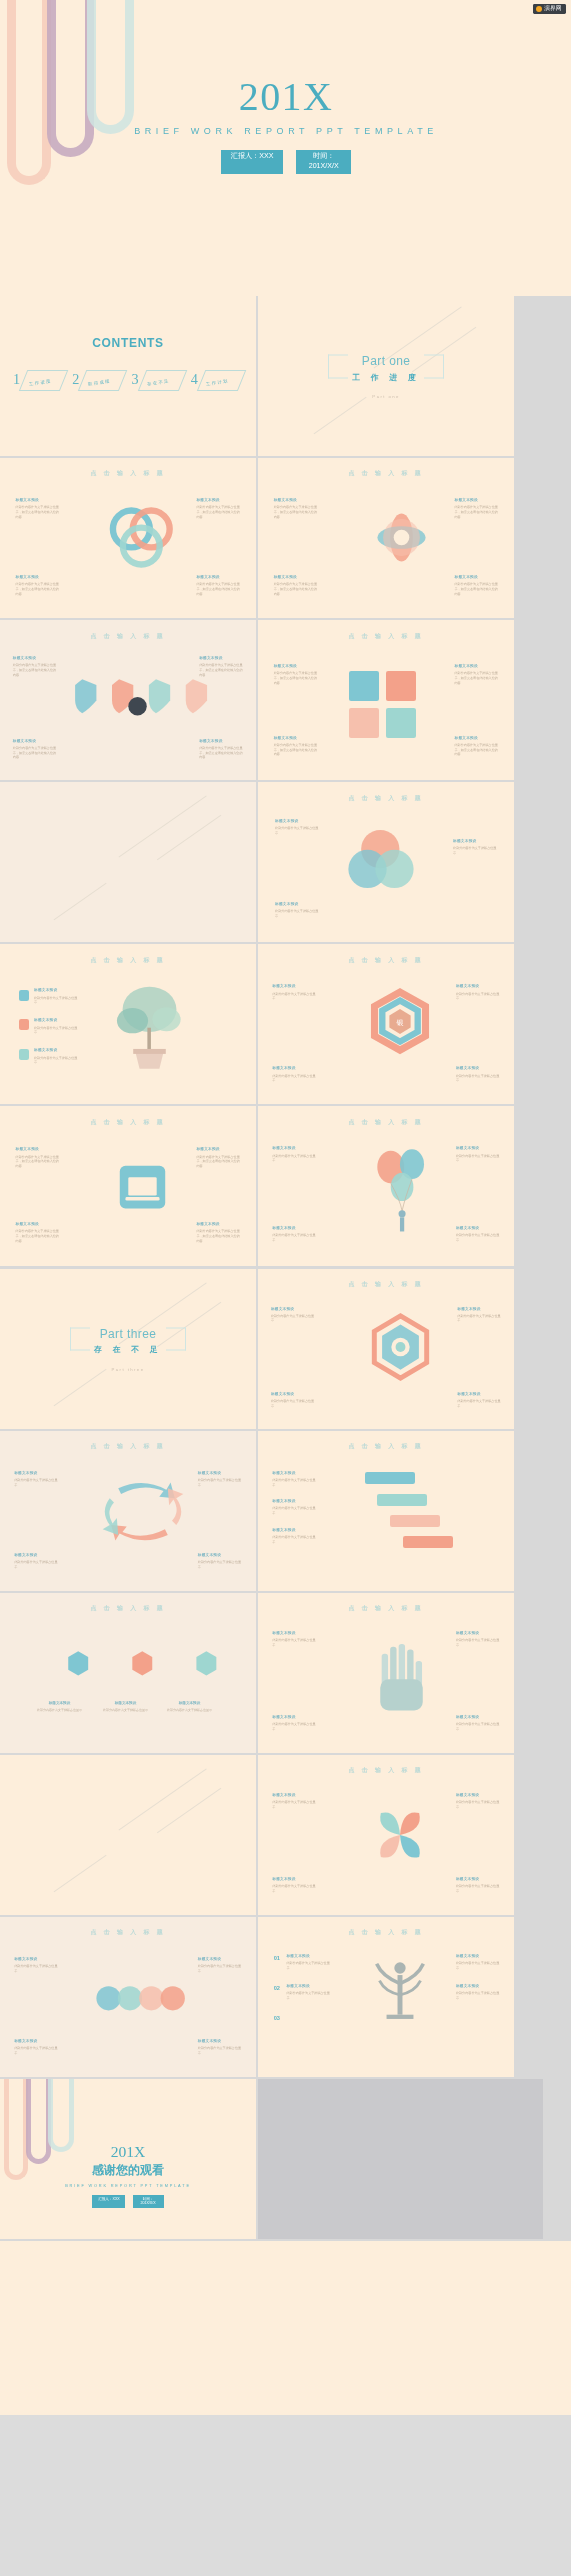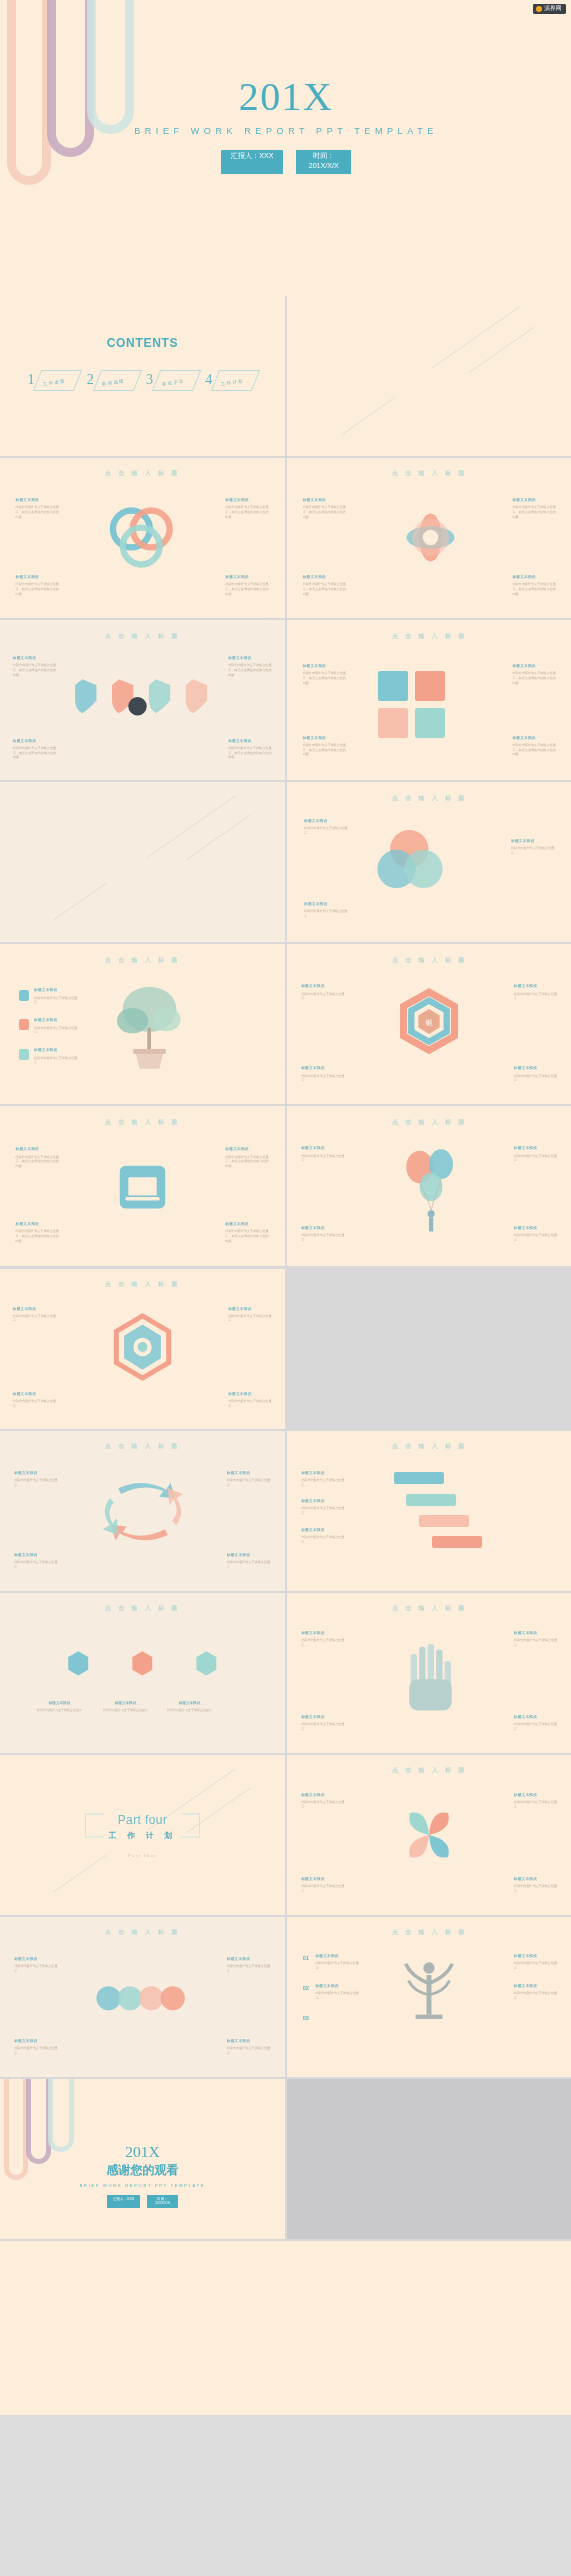--- a/index.html
+++ b/index.html
@@ -11,21 +11,21 @@
   }
   .page { width: 572px; position: relative; background: #d8d8d8; }
 
   
   .slide {
     position: relative;
     background: #fdeedb;
     overflow: hidden;
   }
   .grid-row { display: flex; gap: 2.1px; margin-bottom: 2.1px; }
-  .grid-row > .slide { width: 285px; height: 160px; }
+  .grid-row > .slide { width: 256px; height: 160px; }
 
   
   .cover { width: 572px; height: 296px; }
   .loops { position: absolute; left: 0; top: -28.4px; width: 213px; height: 235px; }
   .loop {
     position: absolute; top: 0; border-radius: 0 0 71px 71px;
     opacity: .85;
   }
   .cover-center {
     position: absolute; left: 0; right: 0; top: 77px; text-align: center;
@@ -143,20 +143,27 @@
           <div style="position:absolute;left:1.4px;top:2.8px;font-size:14.2px;color:#5fb6c6;font-family:'Liberation Serif',serif;">4</div>
           <div style="position:absolute;left:17px;top:11.4px;font-size:4.3px;color:#5fb6c6;letter-spacing:1.4px;transform:rotate(-9deg);">工作计划</div>
         </div>
       </div>
     </div>
 
     <div class="slide">
       <div class="diag" style="right:43px;top:41px;"></div>
       <div class="diag" style="right:31px;top:53px;width:78px;"></div>
       <div class="diag" style="left:50px;bottom:40px;width:64px;"></div>
+      <div class="part-wrap">
+        <div class="part-brk">
+          <div class="part-en">Part one</div>
+          <div class="part-cn">工 作 进 度</div>
+        </div>
+        <div class="part-sub">Part one</div>
+      </div>
     </div>
   </div>
 
   <div class="grid-row">
     <div class="slide">
       <div class="sec-title">点 击 输 入 标 题</div>
       <svg width="78" height="71" style="position:absolute;left:103px;top:44px;" viewBox="0 0 110 100">
         <circle cx="40" cy="38" r="26" fill="none" stroke="#7fc6d2" stroke-width="9"></circle>
         <circle cx="68" cy="38" r="26" fill="none" stroke="#f3a18a" stroke-width="9" opacity=".9"></circle>
         <circle cx="54" cy="62" r="26" fill="none" stroke="#9ed6d0" stroke-width="9" opacity=".9"></circle>
@@ -393,20 +400,32 @@
         <div>此部分内容作为文字排版占位显示</div>
       </div>
       <div class="ph-box" style="right:14.2px;bottom:24px;">
         <div class="ph-h">标题文本预设</div>
         <div>此部分内容作为文字排版占位显示</div>
       </div>
     </div>
   </div>
 
   <div class="grid-row">
+    <div class="slide">
+      <div class="diag" style="right:40px;top:44px;"></div>
+      <div class="diag" style="right:28.4px;top:55px;width:78px;"></div>
+      <div class="diag" style="left:48px;bottom:41px;width:64px;"></div>
+      <div class="part-wrap">
+        <div class="part-brk">
+          <div class="part-en">Part three</div>
+          <div class="part-cn">存 在 不 足</div>
+        </div>
+        <div class="part-sub">Part three</div>
+      </div>
+    </div>
 
     <div class="slide">
       <div class="sec-title">点 击 输 入 标 题</div>
       <svg width="107" height="92" style="position:absolute;left:89px;top:37px;" viewBox="0 0 150 130">
         <polygon points="75,14 112,36 112,80 75,102 38,80 38,36" fill="none" stroke="#f3a18a" stroke-width="7"></polygon>
         <polygon points="75,26 101,42 101,74 75,90 49,74 49,42" fill="#7fc6d2" opacity=".85"></polygon>
         <circle cx="75" cy="58" r="13" fill="#fdeedb"></circle>
         <circle cx="75" cy="58" r="7" fill="#9ed6d0"></circle>
       </svg>
       <div class="ph-box" style="left:12.8px;top:38px;">
@@ -519,27 +538,20 @@
         <div>此部分内容作为文字排版占位显示</div>
       </div>
     </div>
   </div>
 
   <div class="grid-row">
     <div class="slide">
       <div class="diag" style="right:40px;top:44px;"></div>
       <div class="diag" style="right:28.4px;top:55px;width:78px;"></div>
       <div class="diag" style="left:48px;bottom:41px;width:64px;"></div>
-      <div class="part-wrap">
-        <div class="part-brk">
-          <div class="part-en">Part four</div>
-          <div class="part-cn">工 作 计 划</div>
-        </div>
-        <div class="part-sub">Part four</div>
-      </div>
     </div>
 
     <div class="slide">
       <div class="sec-title">点 击 输 入 标 题</div>
       <svg width="78" height="78" style="position:absolute;left:103px;top:41px;" viewBox="0 0 110 110">
         <path d="M55 55 Q22 48 28 24 Q52 18 55 55" fill="#9ed6d0"></path>
         <path d="M55 55 Q58 18 82 24 Q88 48 55 55" fill="#f3a18a"></path>
         <path d="M55 55 Q88 62 82 86 Q58 92 55 55" fill="#7fc6d2"></path>
         <path d="M55 55 Q52 92 28 86 Q22 62 55 55" fill="#f6c0ad"></path>
       </svg>

